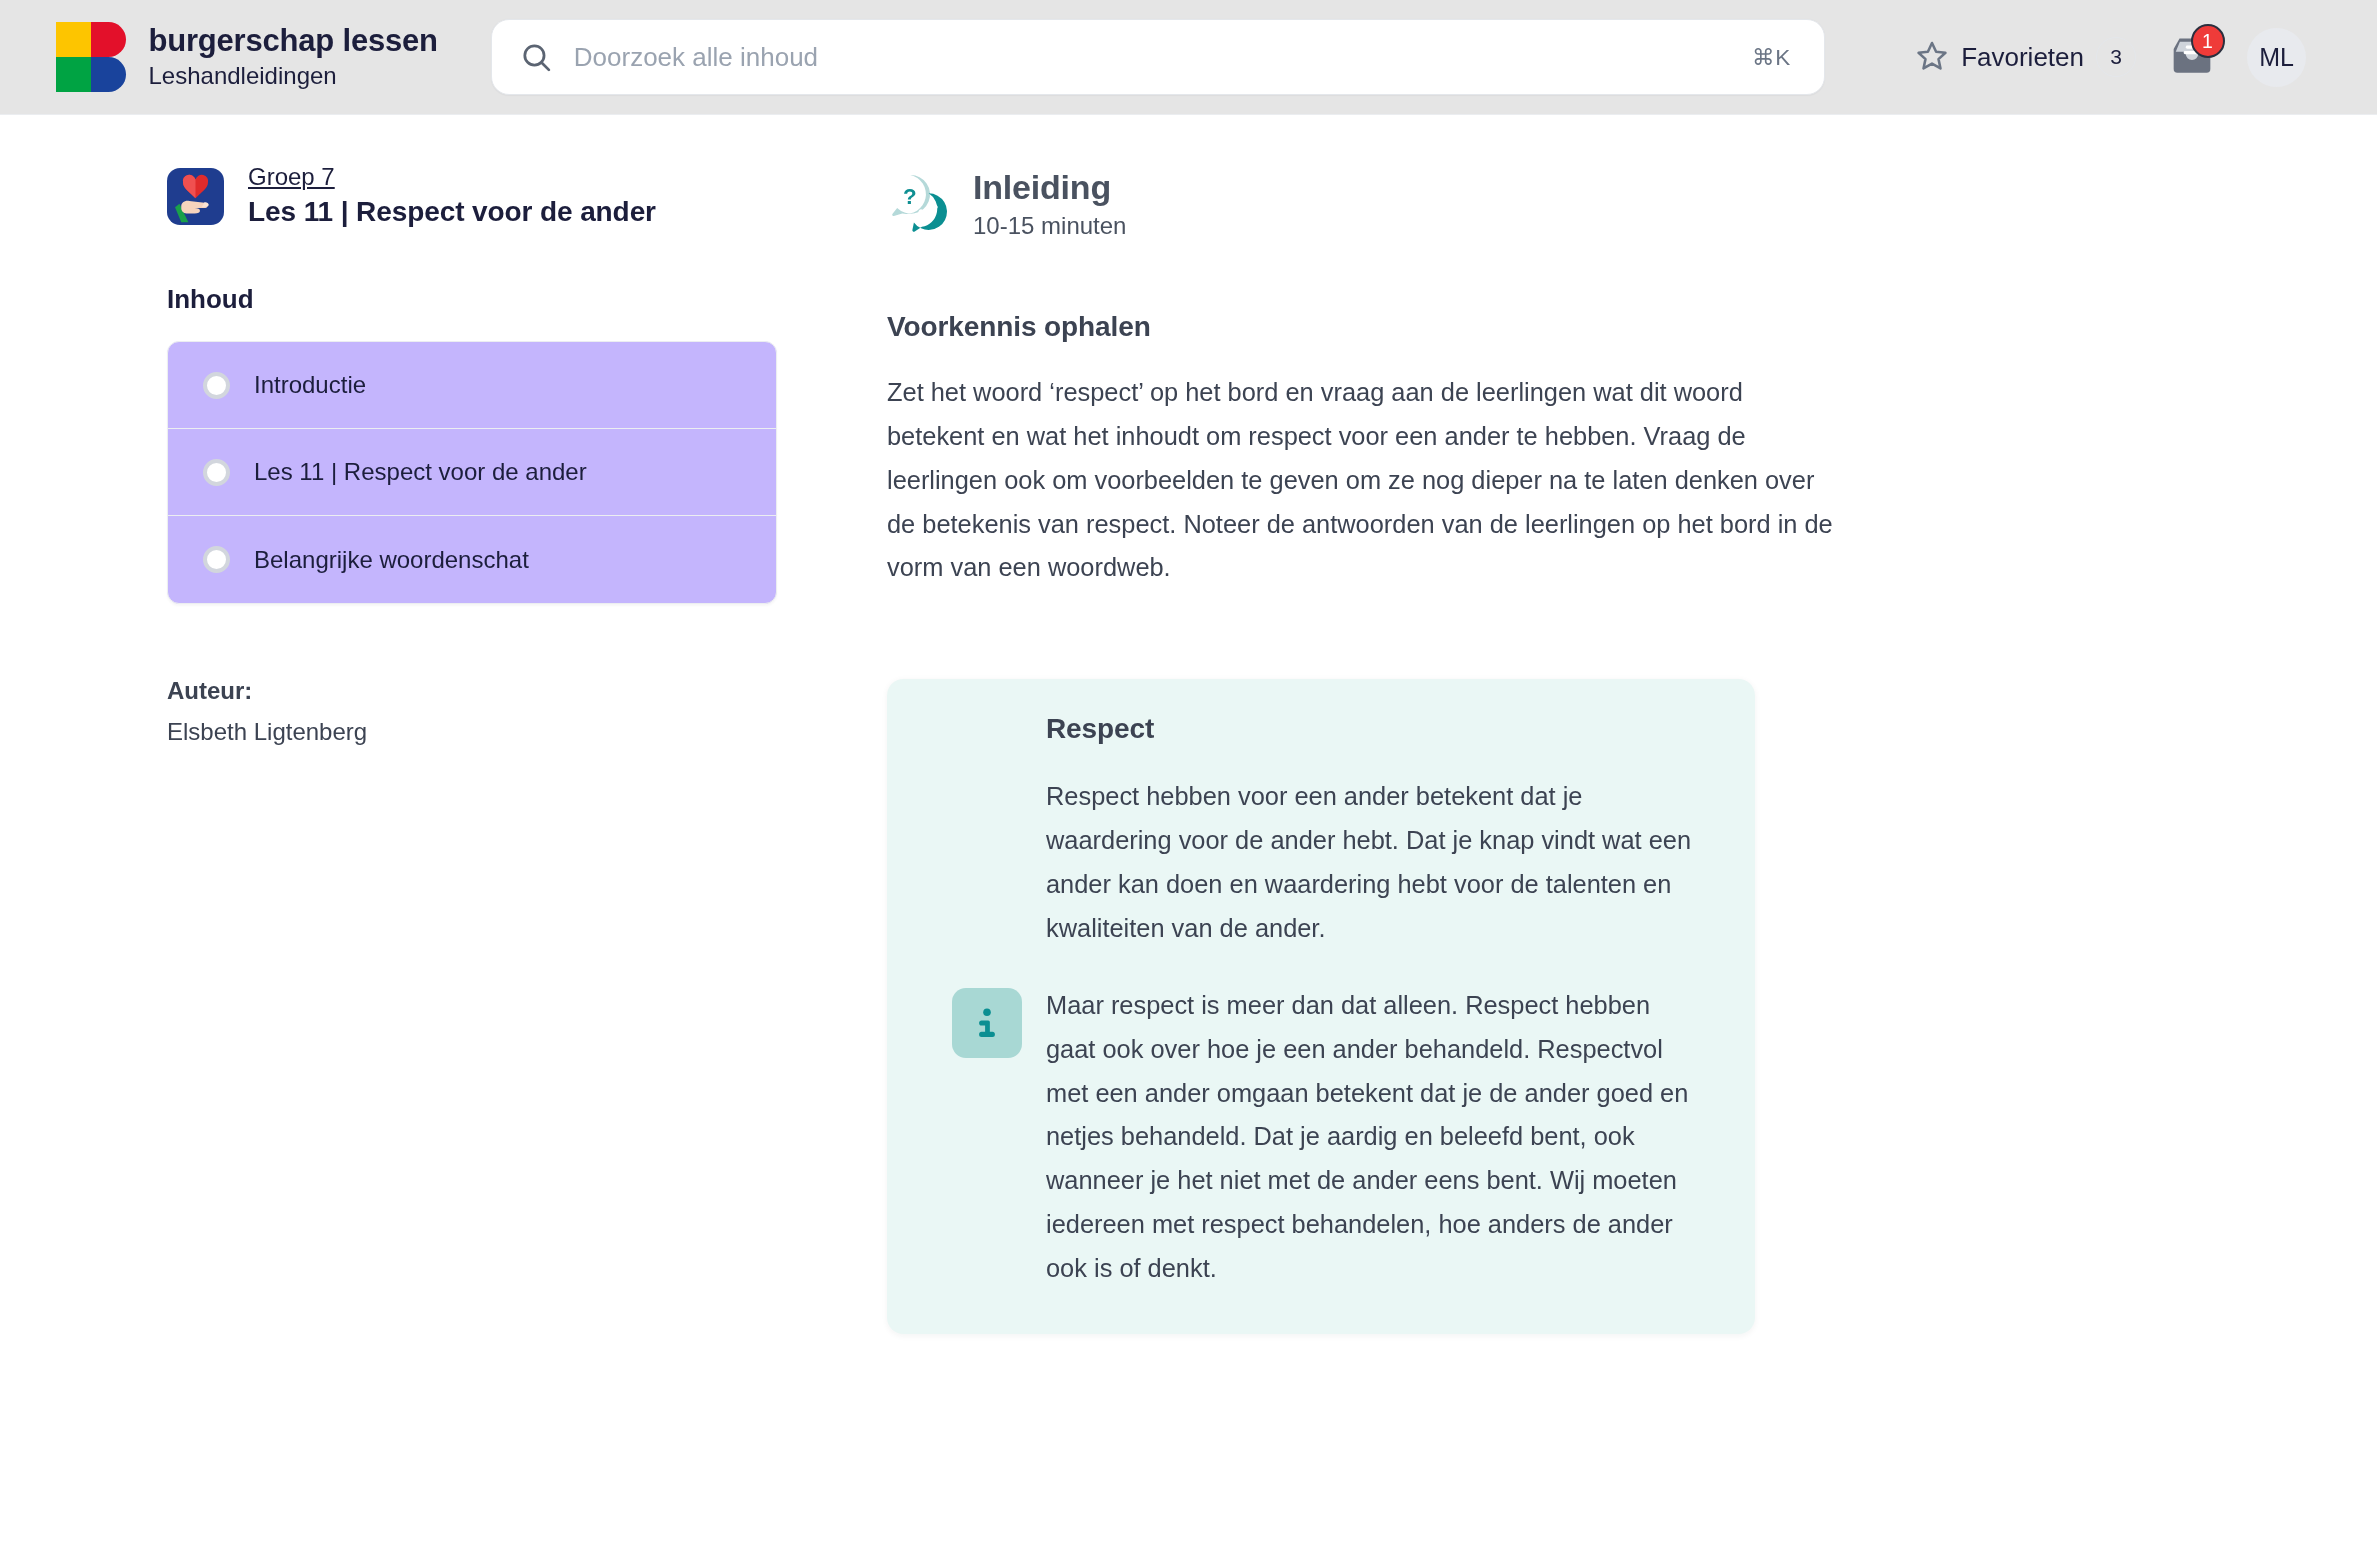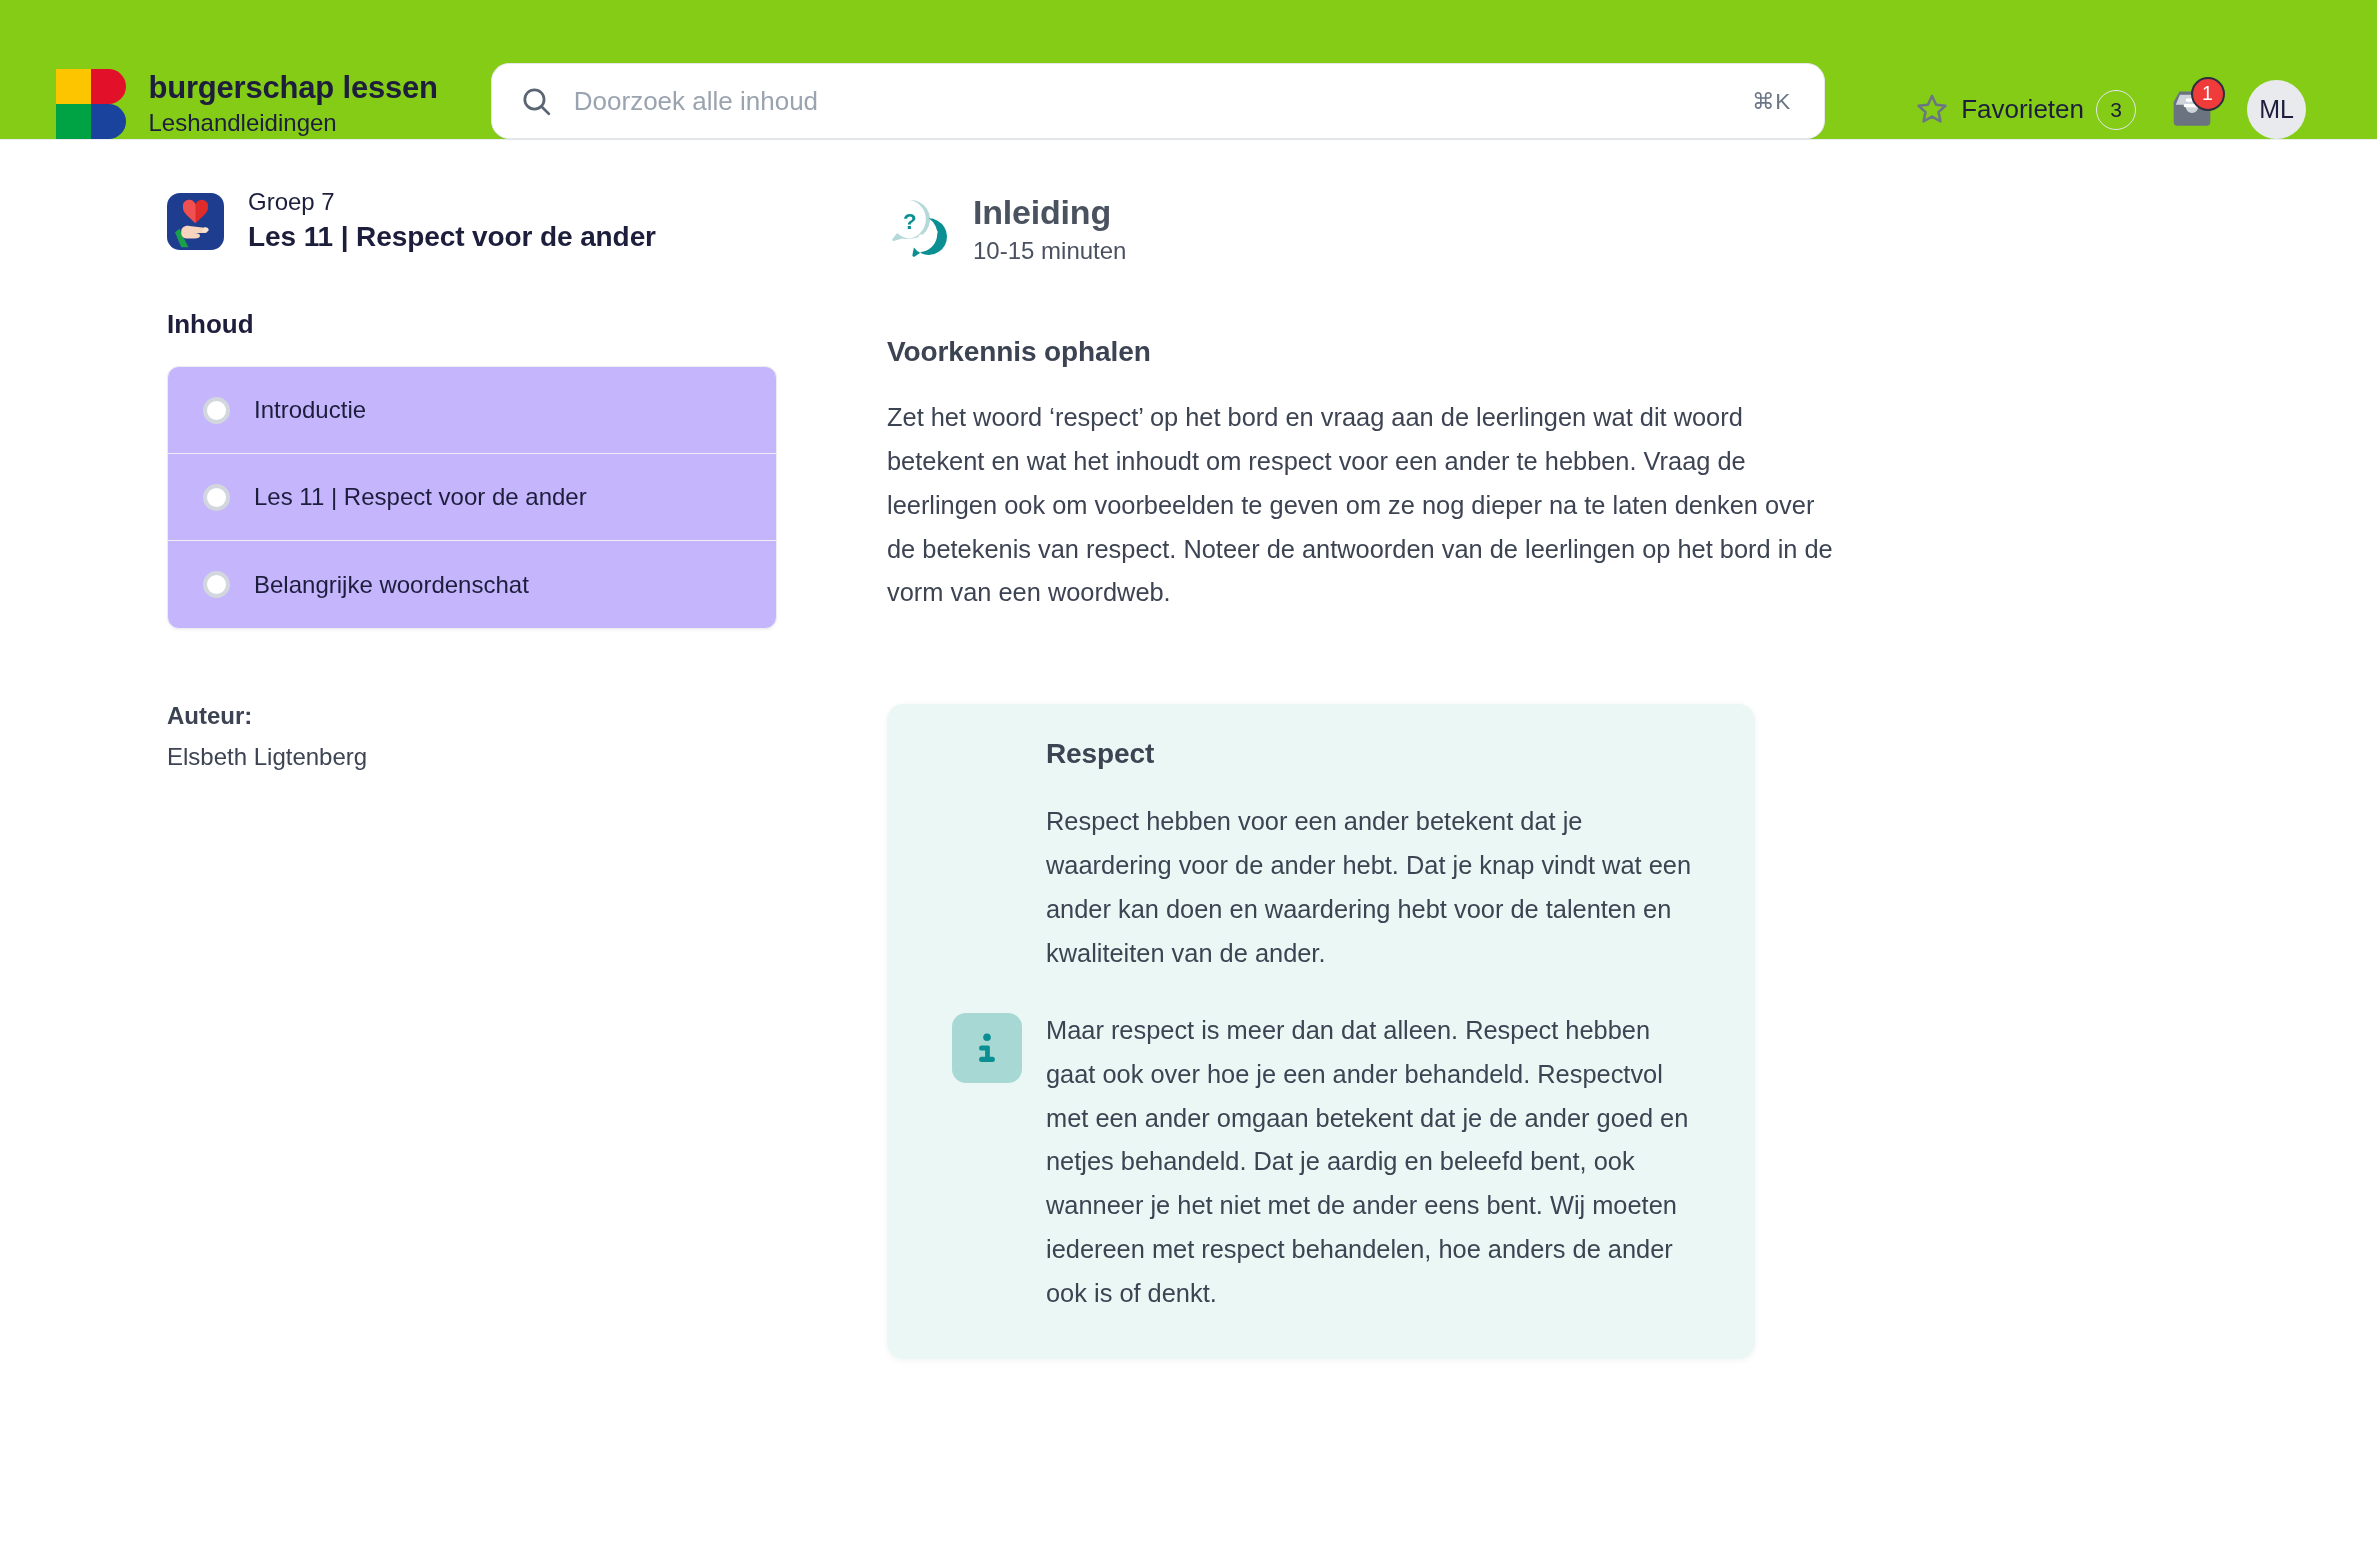--- a/index.html
+++ b/index.html
@@ -8,26 +8,26 @@
     width: 2377px;
     height: 1560px;
     background: #ffffff;
     font-family: "Liberation Sans", sans-serif;
     -webkit-font-smoothing: antialiased;
   }
 
   
   .topbar {
     position: relative;
-    height: 140px;
+    height: 115px;
     width: 100%;
-    background: #84cc16;
+    background: #e5e5e5;
     border-bottom: 1.8px solid #ebedf0;
     display: flex;
-    align-items: flex-end;
+    align-items: center;
     padding: 0 47px 0 47px;
   }
 
   .brand {
     display: flex;
     align-items: center;
     gap: 22.5px;
     flex: 0 0 auto;
     margin-left: 9px;
   }
@@ -173,20 +173,21 @@
     border-radius: 13px;
     background: #1f3d8f;
     position: relative;
     flex: 0 0 auto;
     overflow: hidden;
   }
   .lesson-meta .group {
     font-size: 24px;
     color: #1c1e3c;
     line-height: 1.3;
+    text-decoration: underline;
   }
   .lesson-meta .title {
     font-size: 28px;
     font-weight: 700;
     color: #1c1e3c;
     line-height: 1.35;
     letter-spacing: -0.1px;
     margin-top: 1.2px;
   }
 

